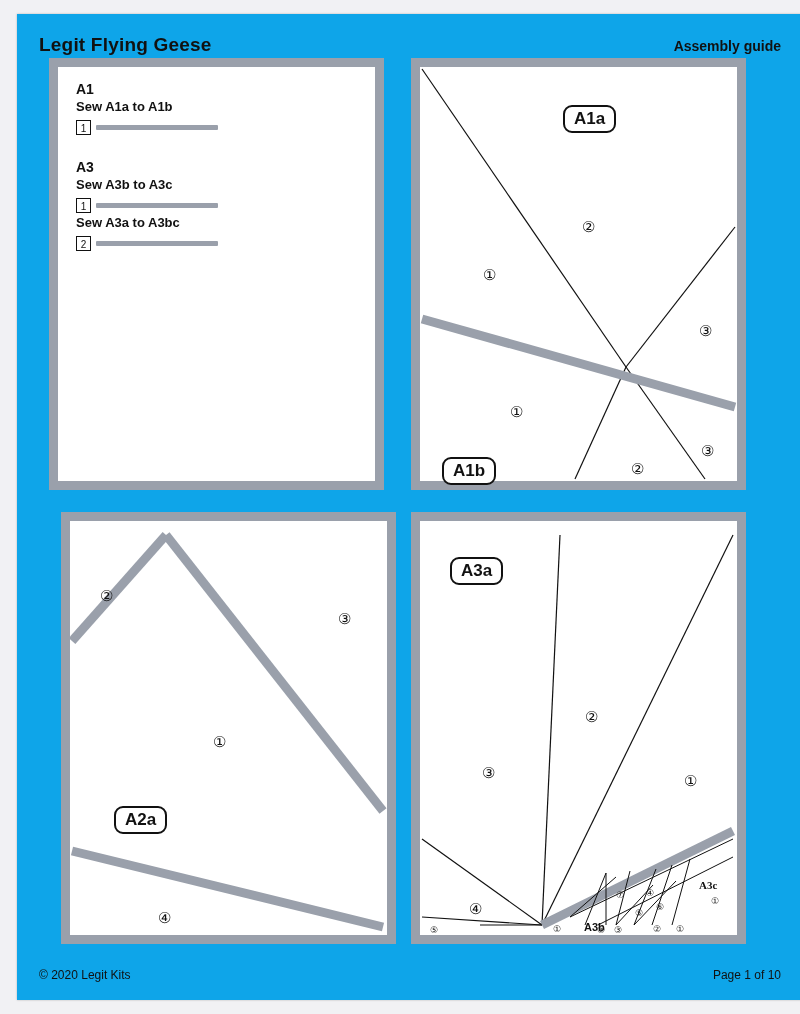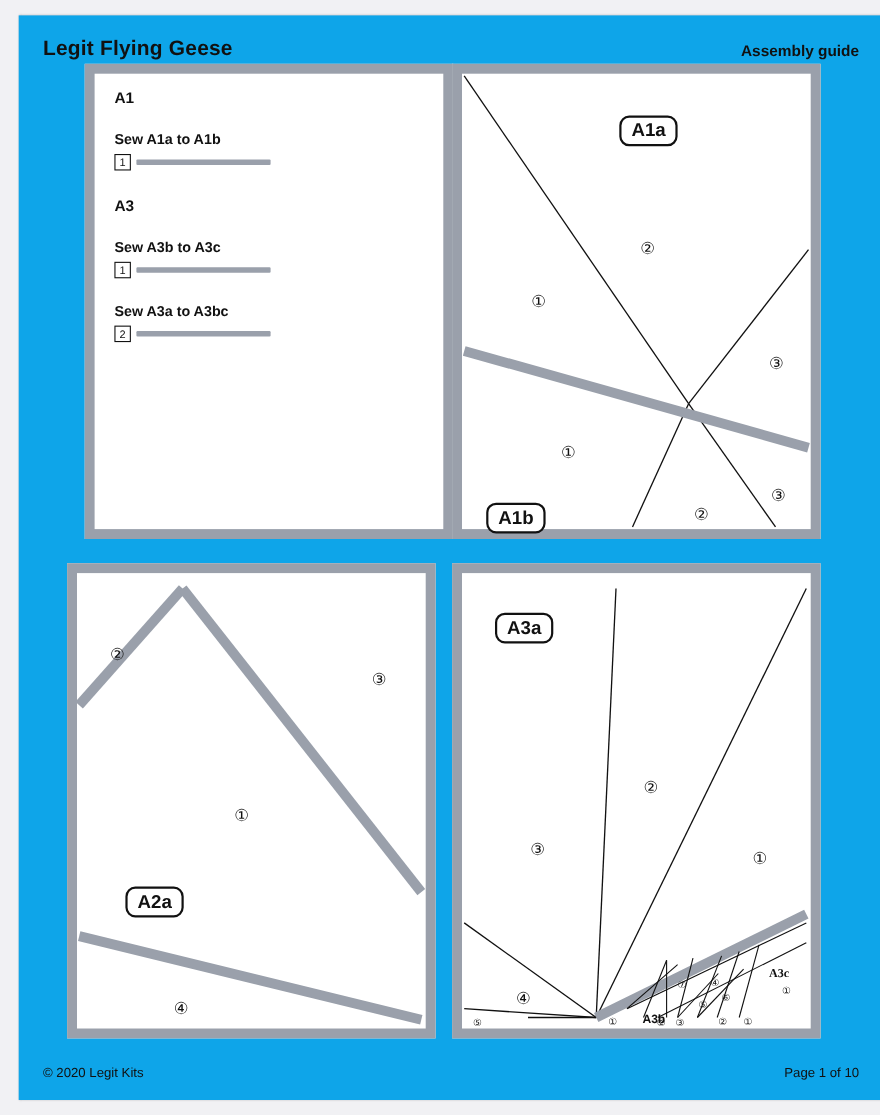--- a/index.html
+++ b/index.html
@@ -58,21 +58,21 @@
     color: #111;
   }
 
   
   .panel {
     position: absolute;
     background: #ffffff;
     border: 9px solid #9aa0ab;
     box-sizing: border-box;
   }
-  #panel-instructions { left: 60px;  top: 44px;  width: 335px; height: 432px; }
+  #panel-instructions { left: 32px;  top: 44px;  width: 335px; height: 432px; }
   #panel-a1           { left: 394px; top: 44px;  width: 335px; height: 432px; }
   #panel-a2           { left: 44px;  top: 498px; width: 335px; height: 432px; }
   #panel-a3           { left: 394px; top: 498px; width: 335px; height: 432px; }
 
   .panel-inner {
     position: absolute;
     inset: 0;
     overflow: hidden;
   }
   .panel-inner svg {
@@ -92,21 +92,21 @@
     font-size: 14px;
     font-weight: bold;
     color: #111;
     margin-top: 24px;
   }
   .instr-group-title.first { margin-top: 0; }
   .instr-step-text {
     font-size: 13px;
     font-weight: bold;
     color: #111;
-    margin-top: 22px;
+    margin-top: 2px;
   }
   .instr-seam {
     display: flex;
     align-items: center;
     margin-top: 6px;
     margin-bottom: 2px;
   }
   .seam-num {
     width: 15px;
     height: 15px;

